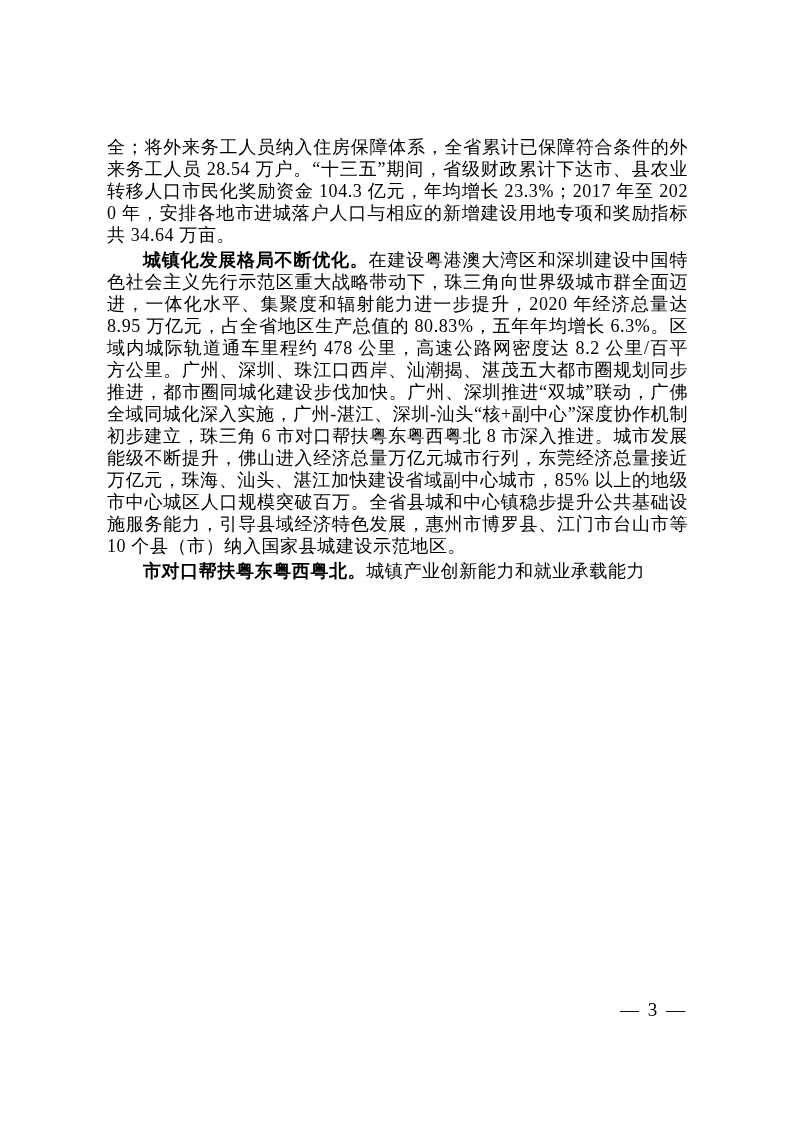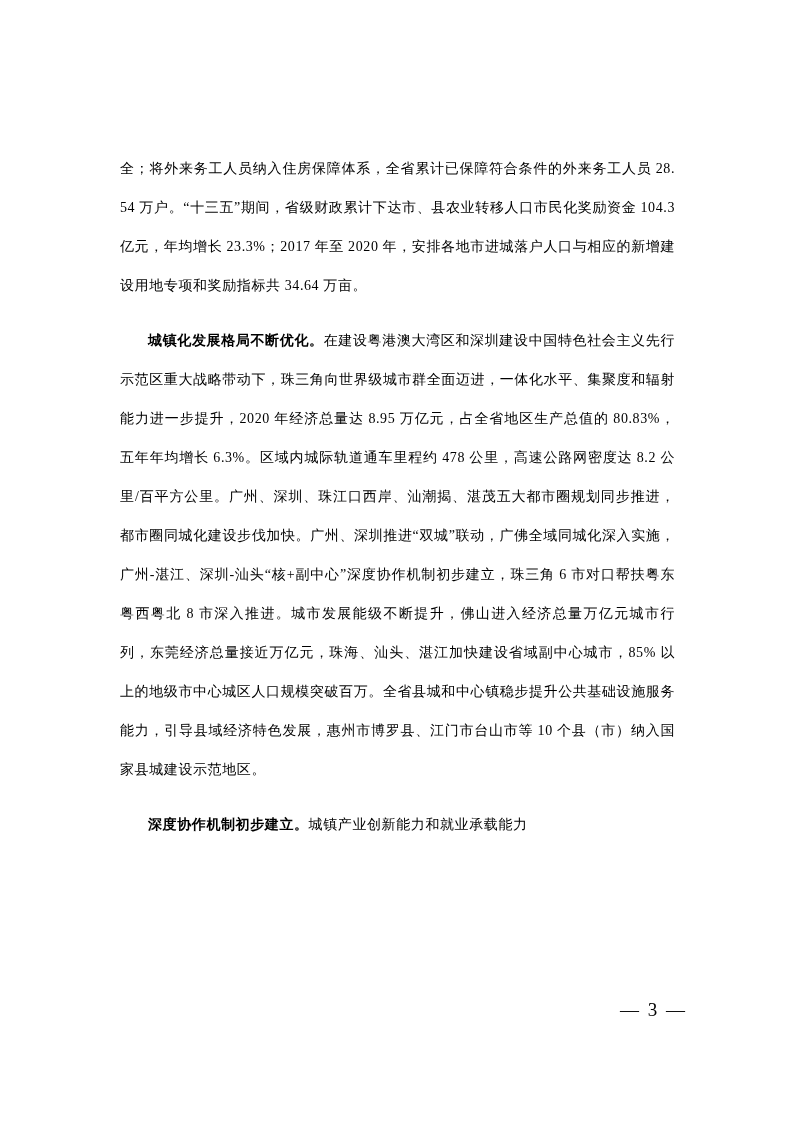--- a/index.html
+++ b/index.html
@@ -16,24 +16,24 @@
     font-family: "Liberation Serif", "DejaVu Serif", serif;
     color: #000000;
   }
   .text-block {
     position: absolute;
     left: 104px;
     top: 133px;
     width: 587px;
   }
   .para {
-    margin: 16px;
+    margin: 3px;
     padding: 0;
-    font-size: 14px;
-    line-height: 39px;
+    font-size: 18px;
+    line-height: 22px;
     letter-spacing: 0.6px;
     text-align: justify;
     text-justify: inter-ideograph;
     word-break: break-all;
   }
   .para.indent {
     text-indent: 2em;
   }
   .para-lead {
     font-weight: bold;
@@ -50,16 +50,16 @@
     white-space: nowrap;
   }
 </style>
 </head>
 <body>
 
 <div class="page">
   <div class="text-block">
     <p class="para"><span class="para-lead"></span><span>全；将外来务工人员纳入住房保障体系，全省累计已保障符合条件的外来务工人员 28.54 万户。“十三五”期间，省级财政累计下达市、县农业转移人口市民化奖励资金 104.3 亿元，年均增长 23.3%；2017 年至 2020 年，安排各地市进城落户人口与相应的新增建设用地专项和奖励指标共 34.64 万亩。</span></p>
     <p class="para indent"><span class="para-lead">城镇化发展格局不断优化。</span><span>在建设粤港澳大湾区和深圳建设中国特色社会主义先行示范区重大战略带动下，珠三角向世界级城市群全面迈进，一体化水平、集聚度和辐射能力进一步提升，2020 年经济总量达 8.95 万亿元，占全省地区生产总值的 80.83%，五年年均增长 6.3%。区域内城际轨道通车里程约 478 公里，高速公路网密度达 8.2 公里/百平方公里。广州、深圳、珠江口西岸、汕潮揭、湛茂五大都市圈规划同步推进，都市圈同城化建设步伐加快。广州、深圳推进“双城”联动，广佛全域同城化深入实施，广州-湛江、深圳-汕头“核+副中心”深度协作机制初步建立，珠三角 6 市对口帮扶粤东粤西粤北 8 市深入推进。城市发展能级不断提升，佛山进入经济总量万亿元城市行列，东莞经济总量接近万亿元，珠海、汕头、湛江加快建设省域副中心城市，85% 以上的地级市中心城区人口规模突破百万。全省县城和中心镇稳步提升公共基础设施服务能力，引导县域经济特色发展，惠州市博罗县、江门市台山市等 10 个县（市）纳入国家县城建设示范地区。</span></p>
-    <p class="para indent"><span class="para-lead">深度协作机制初步建立。</span><span>城镇产业创新能力和就业承载能力</span></p>
+    <p class="para indent"><span class="para-lead">市对口帮扶粤东粤西粤北。</span><span>城镇产业创新能力和就业承载能力</span></p>
   </div>
   <div class="page-number">— 3 —</div>
 </div>
 
 </body></html>

